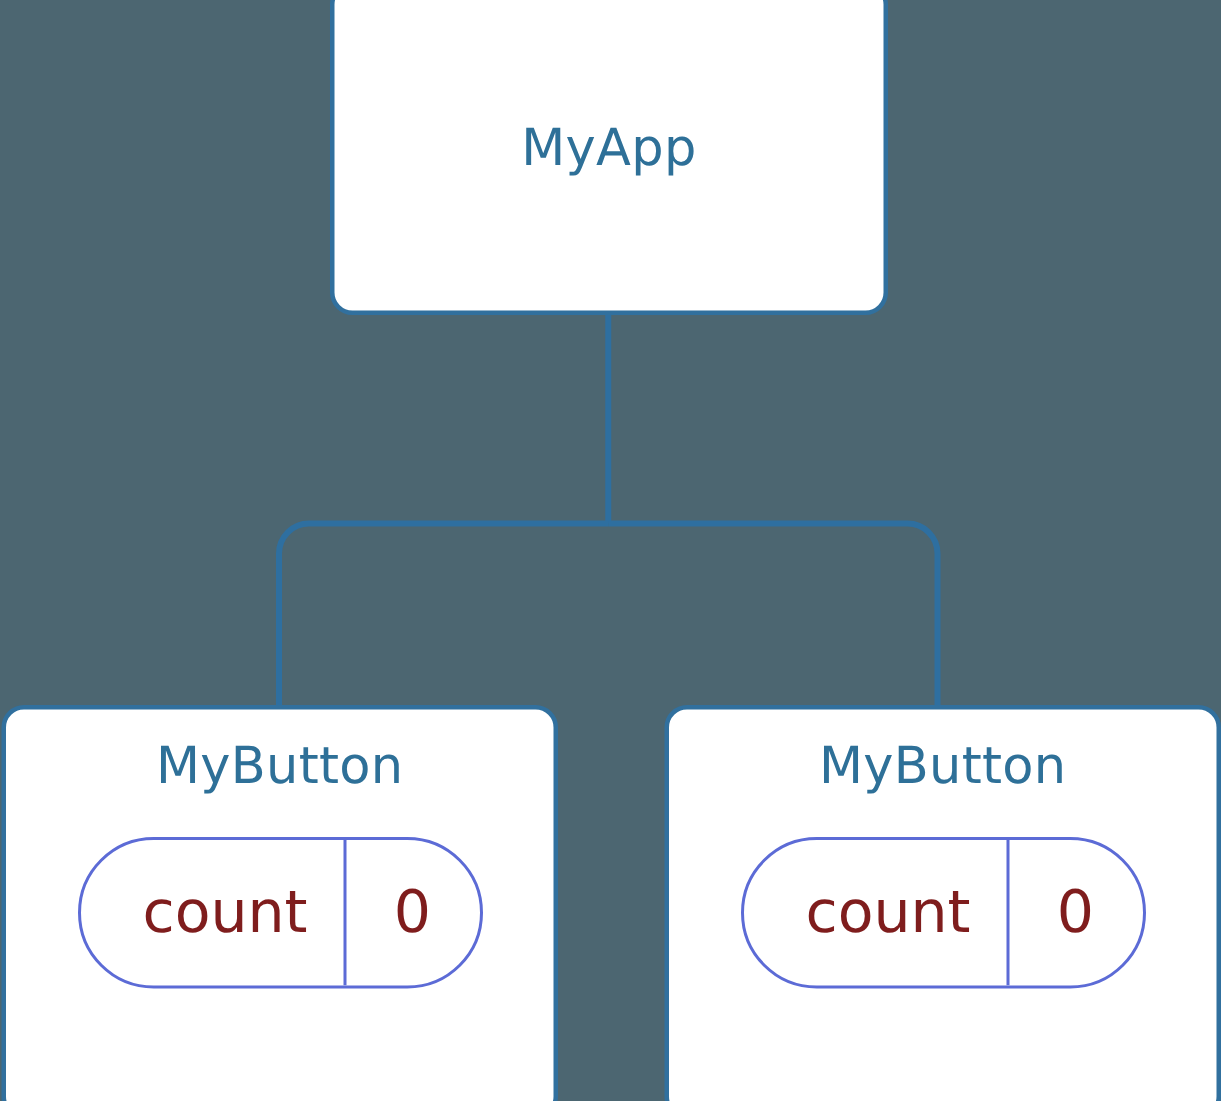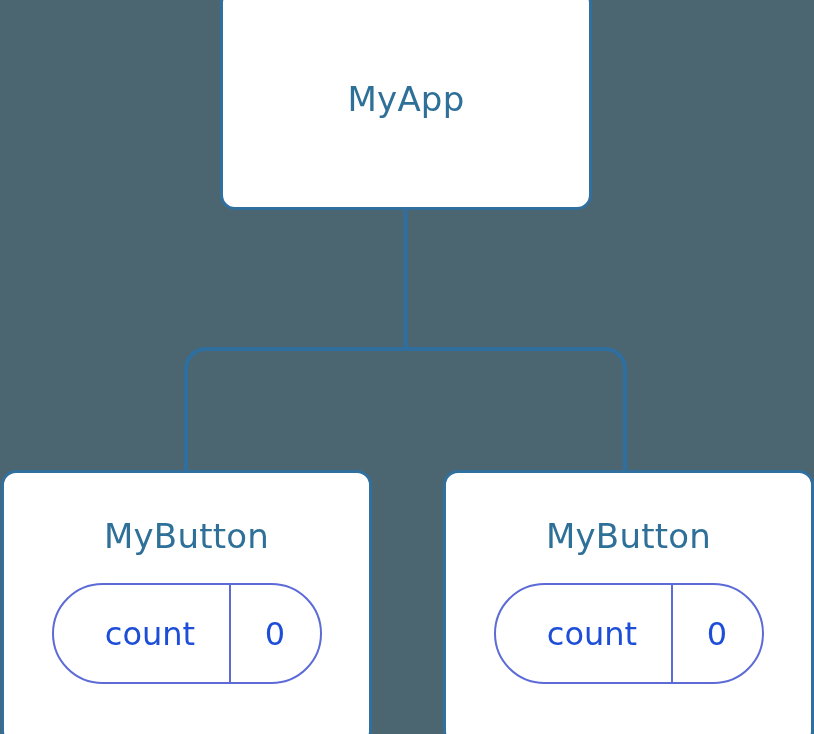--- a/index.html
+++ b/index.html
@@ -70,42 +70,42 @@
   
   .node-child {
     top: 470px;
     width: 371px;
     height: 276px;
     justify-content: flex-start;
   }
   #node-child-0 { left: 1px; }
   #node-child-1 { left: 443px; }
   .node-child .node-title {
-    margin-top: 46px;
+    margin-top: 21px;
   }
 
   
   .state-pill {
     margin-top: 30px;
     height: 101px;
     box-sizing: border-box;
     border: 2px solid #5c6bd6;
     border-radius: 51px;
     display: flex;
     align-items: stretch;
     background: transparent;
     overflow: hidden;
   }
   .pill-key,
   .pill-value {
     display: flex;
     align-items: center;
     justify-content: center;
-    color: #1d4ed8;
-    font-size: 32px;
+    color: #7f1d1d;
+    font-size: 39px;
     line-height: 1;
     white-space: nowrap;
     box-sizing: border-box;
   }
   .pill-key {
     width: 175px;
     padding-left: 18px;
   }
   .pill-value {
     width: 91px;

